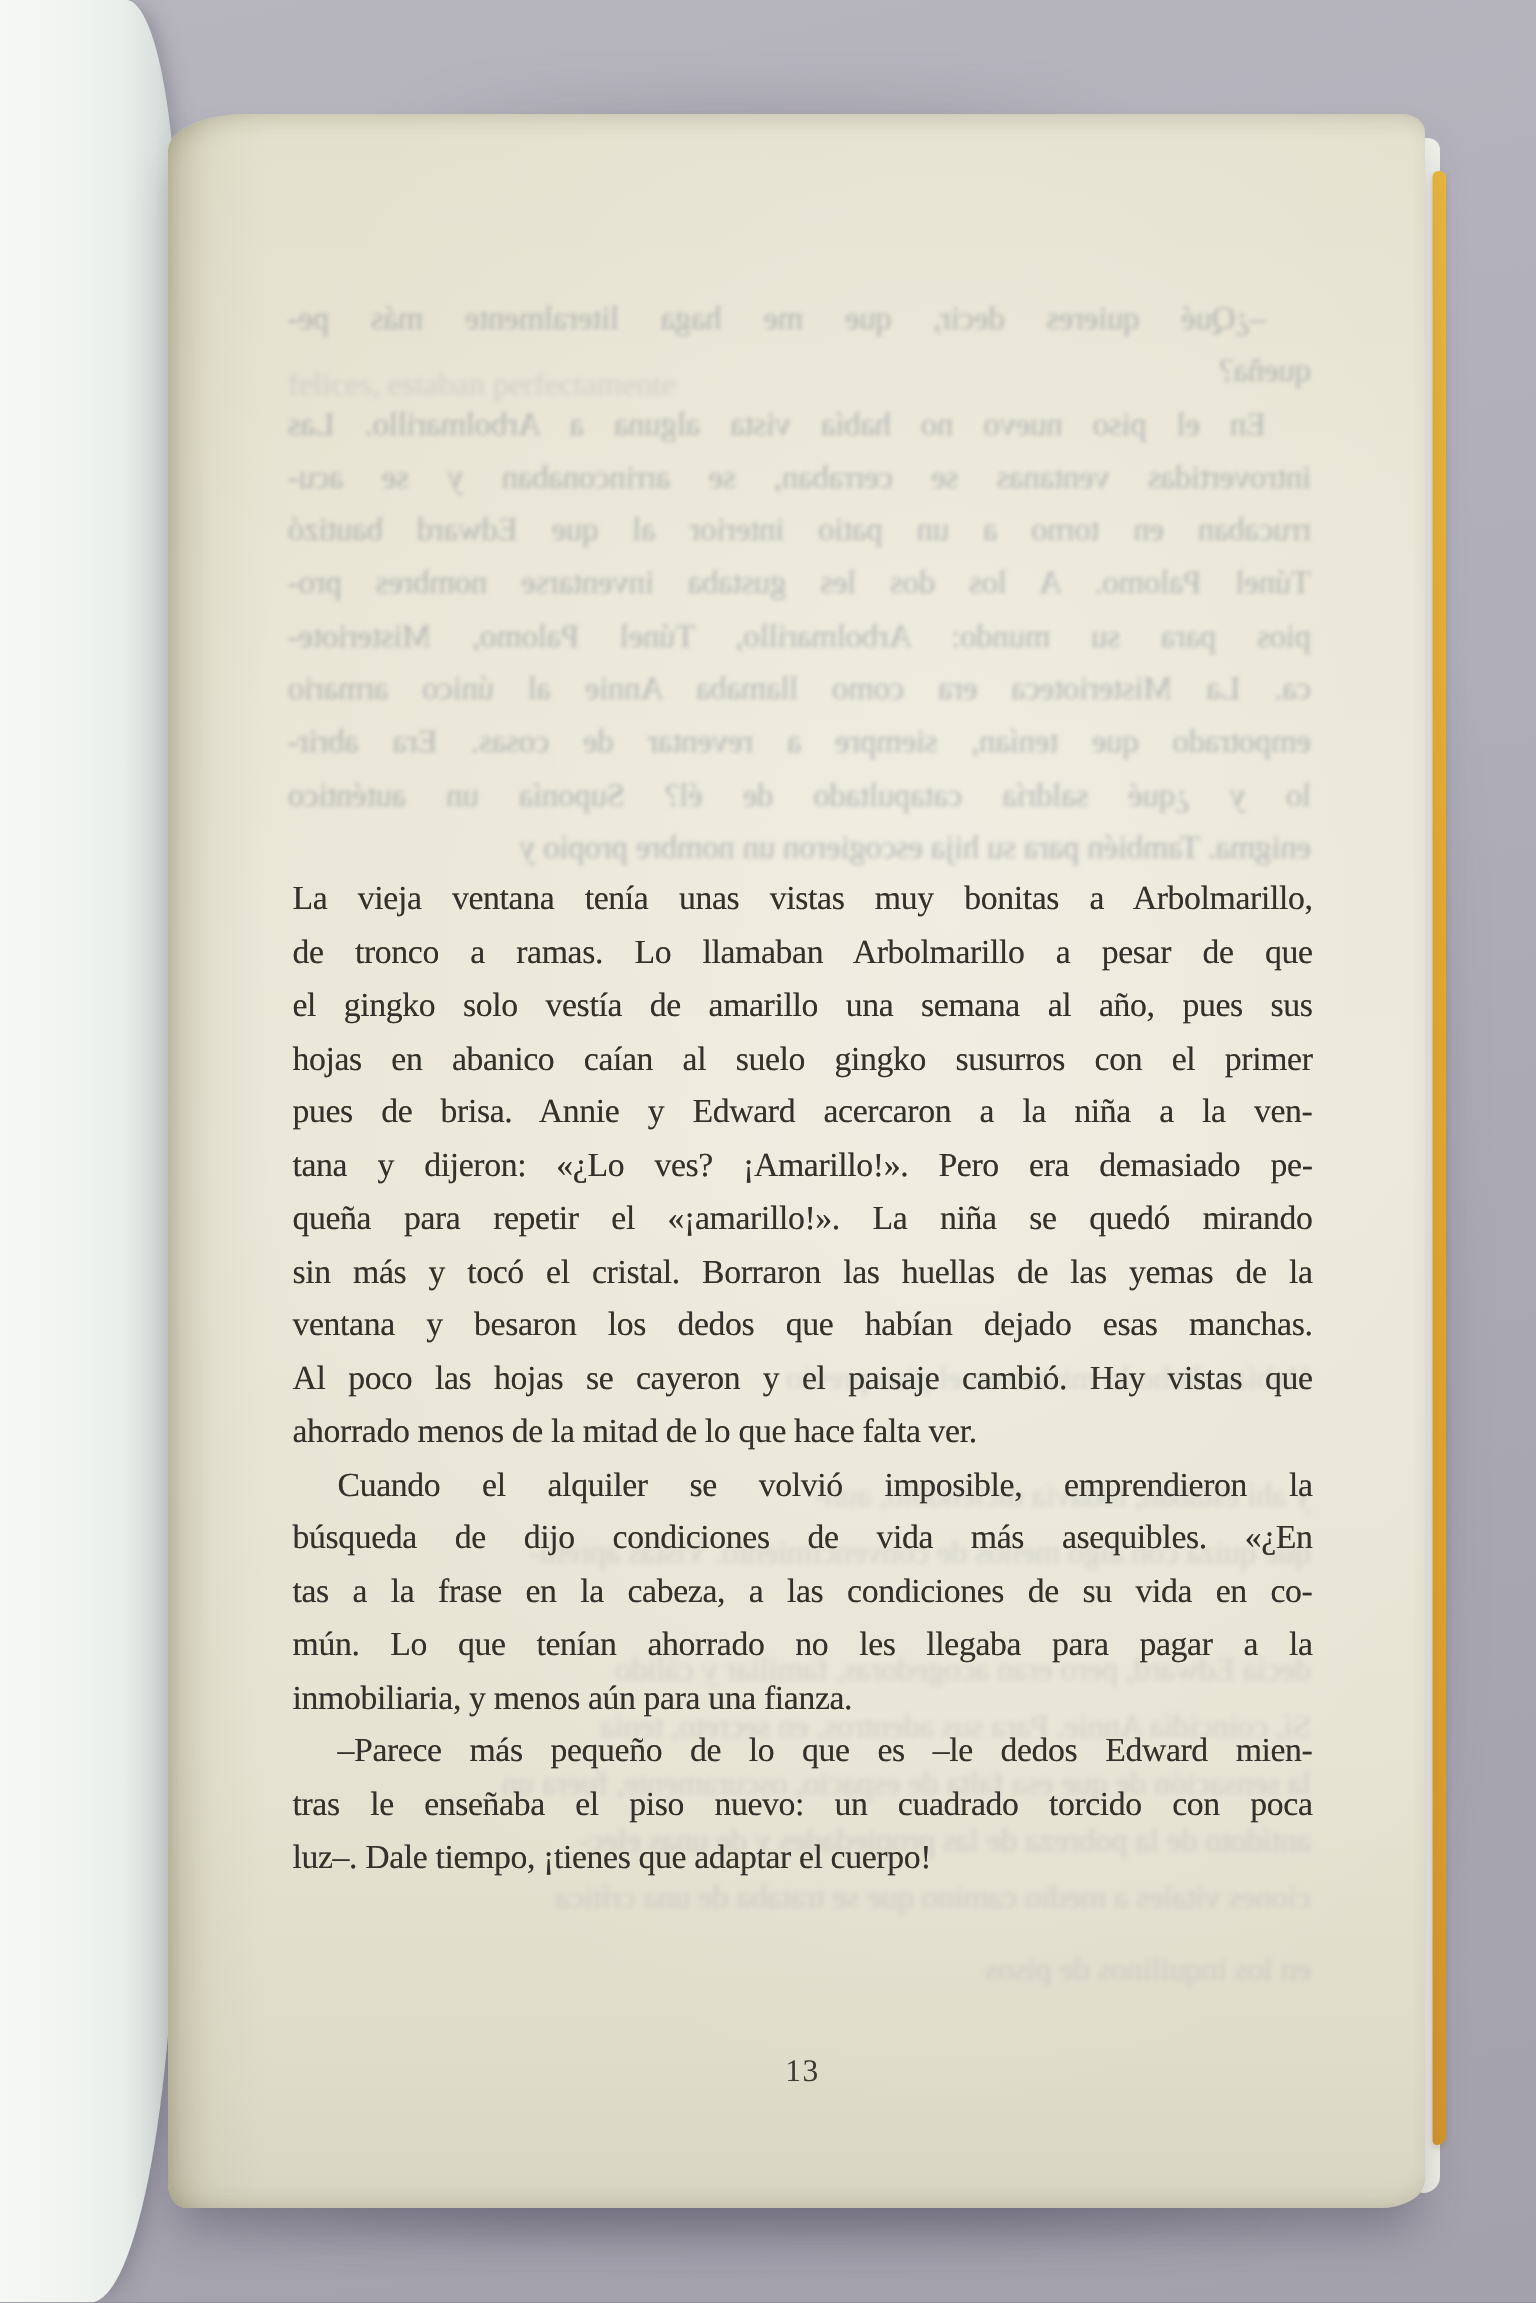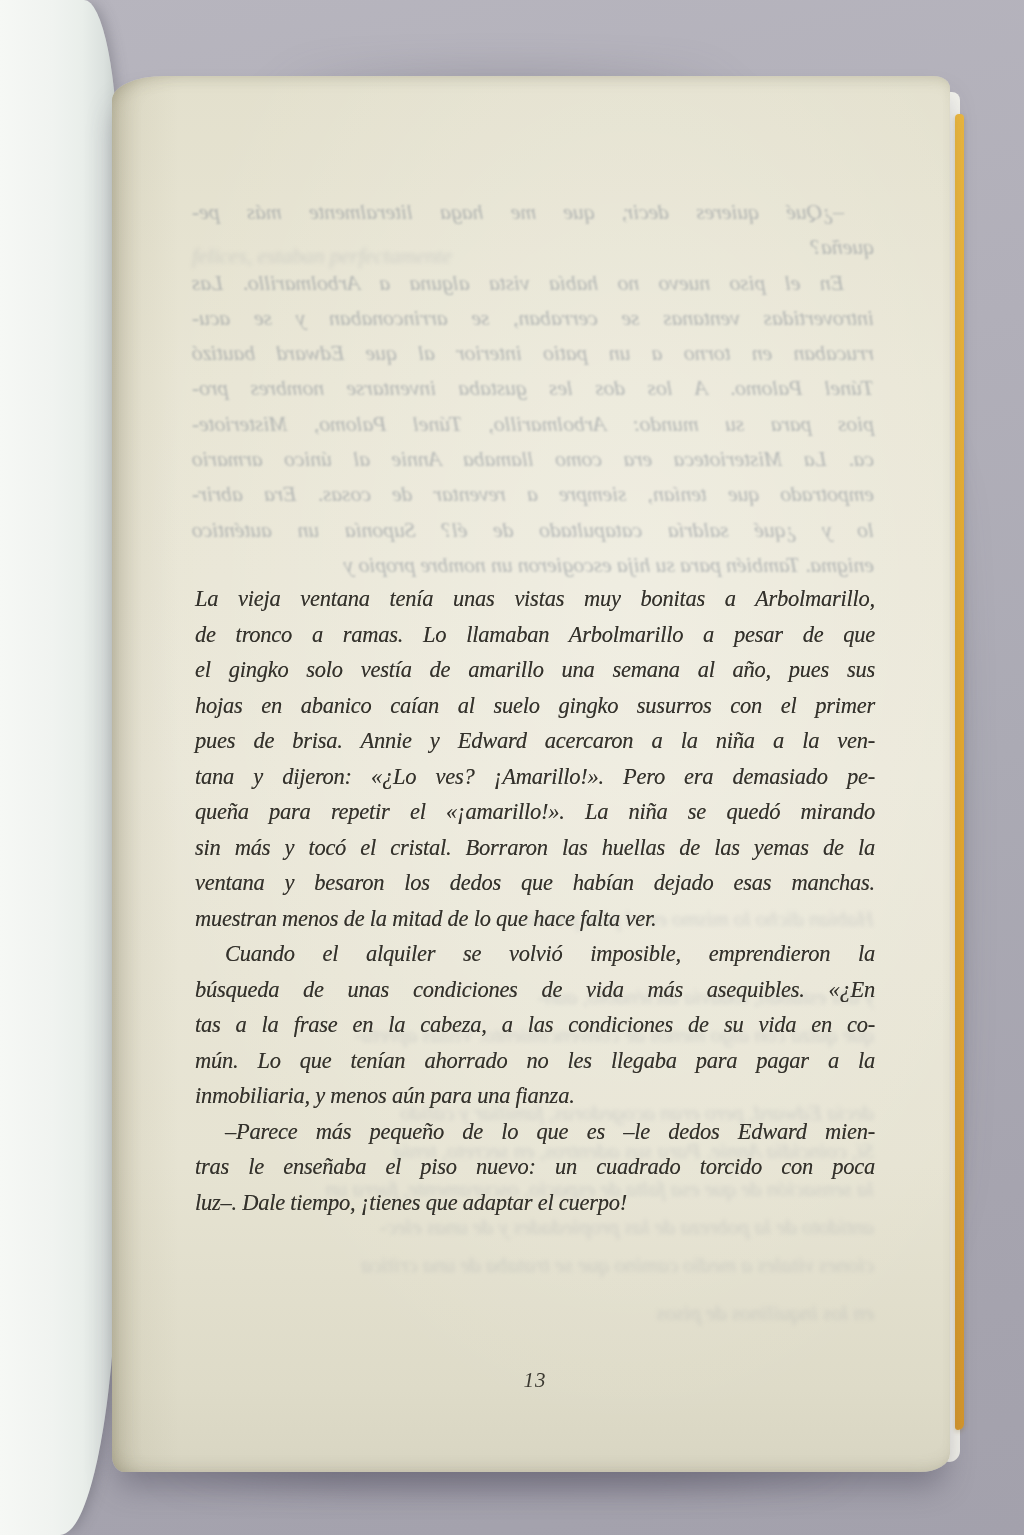--- a/index.html
+++ b/index.html
@@ -1,16 +1,16 @@
 <!DOCTYPE html>
 <html><head>
 <meta charset="utf-8">
 <style>
   html,body{margin:0;padding:0;background:#8e8c96;}
-  *{box-sizing:border-box;font-style:italic;}
+  *{box-sizing:border-box;}
   .scene{
     position:relative;
     width:1024px;height:1535px;
     margin:0 auto;
     overflow:hidden;
     background:linear-gradient(168deg,#b7b5be 0%,#b1afb9 30%,#abaab4 55%,#a6a4af 80%,#a3a1ac 100%);
     font-family:"Liberation Serif","DejaVu Serif",serif;
   }
   
   .book-shadow{
@@ -134,25 +134,26 @@
         <div>
           <div class="line">La vieja ventana tenía unas vistas muy bonitas a Arbolmarillo,</div>
           <div class="line">de tronco a ramas. Lo llamaban Arbolmarillo a pesar de que</div>
           <div class="line">el gingko solo vestía de amarillo una semana al año, pues sus</div>
           <div class="line">hojas en abanico caían al suelo gingko susurros con el primer</div>
           <div class="line">pues de brisa. Annie y Edward acercaron a la niña a la ven-</div>
           <div class="line">tana y dijeron: «¿Lo ves? ¡Amarillo!». Pero era demasiado pe-</div>
           <div class="line">queña para repetir el «¡amarillo!». La niña se quedó mirando</div>
           <div class="line">sin más y tocó el cristal. Borraron las huellas de las yemas de la</div>
           <div class="line">ventana y besaron los dedos que habían dejado esas manchas.</div>
-          <div class="line pend">muestran menos de la mitad de lo que hace falta ver.</div>
+          <div class="line">Al poco las hojas se cayeron y el paisaje cambió. Hay vistas que</div>
+          <div class="line pend">ahorrado menos de la mitad de lo que hace falta ver.</div>
         </div>
         <div>
           <div class="line indent">Cuando el alquiler se volvió imposible, emprendieron la</div>
-          <div class="line">búsqueda de unas condiciones de vida más asequibles. «¿En</div>
+          <div class="line">búsqueda de dijo condiciones de vida más asequibles. «¿En</div>
           <div class="line">tas a la frase en la cabeza, a las condiciones de su vida en co-</div>
           <div class="line">mún. Lo que tenían ahorrado no les llegaba para pagar a la</div>
           <div class="line pend">inmobiliaria, y menos aún para una fianza.</div>
         </div>
         <div>
           <div class="line indent">–Parece más pequeño de lo que es –le dedos Edward mien-</div>
           <div class="line">tras le enseñaba el piso nuevo: un cuadrado torcido con poca</div>
           <div class="line pend">luz–. Dale tiempo, ¡tienes que adaptar el cuerpo!</div>
         </div>
       </div>

